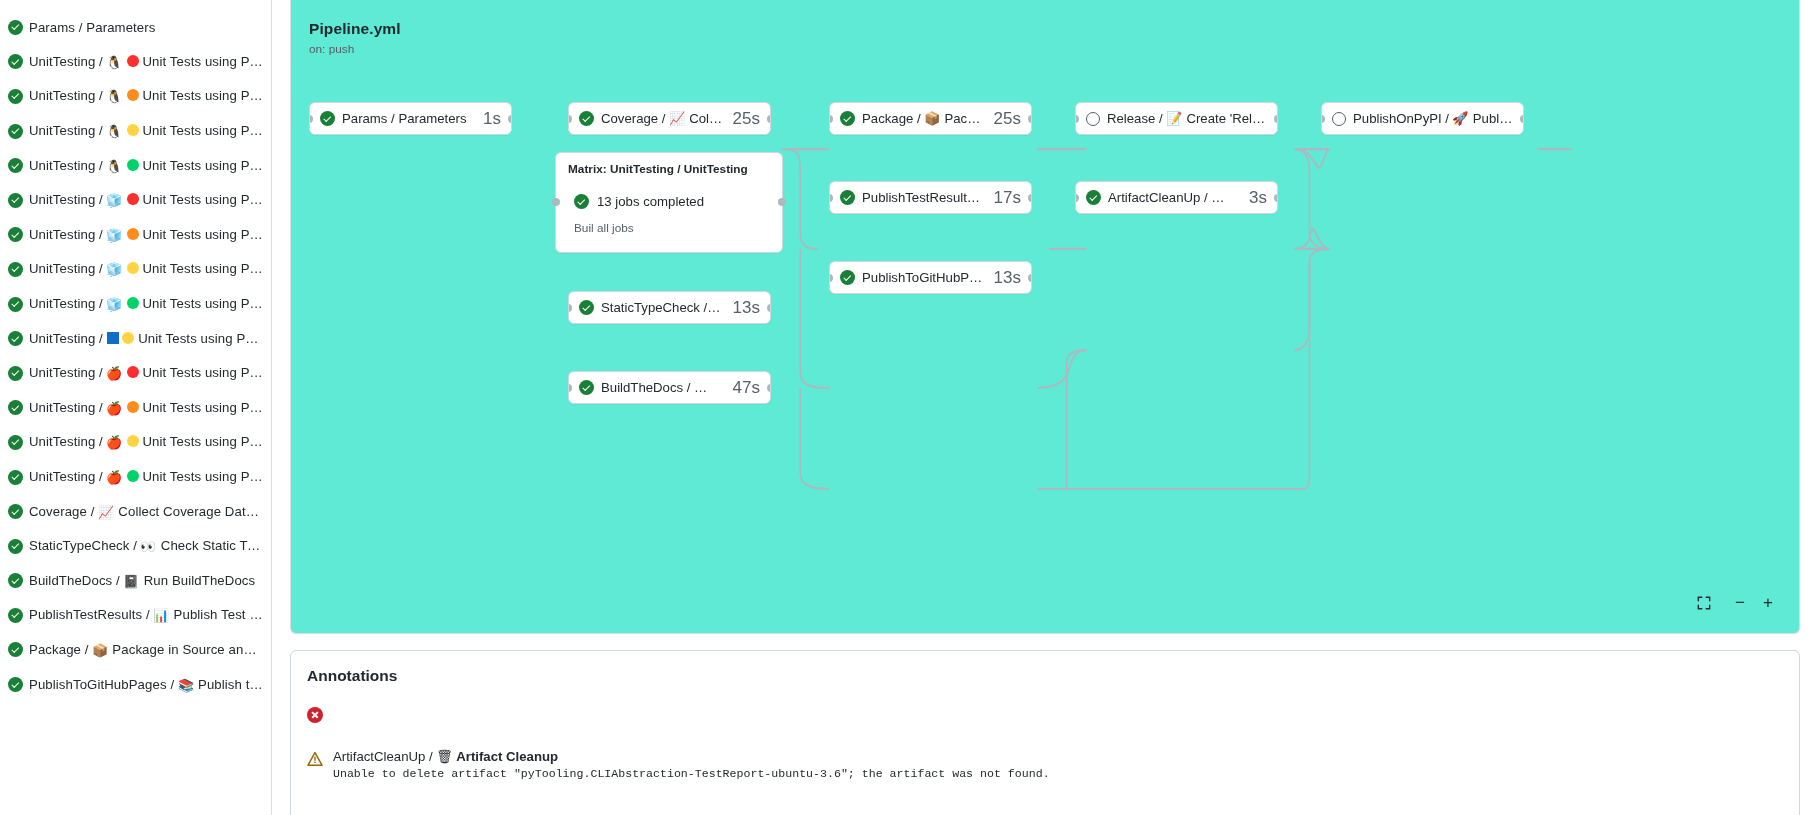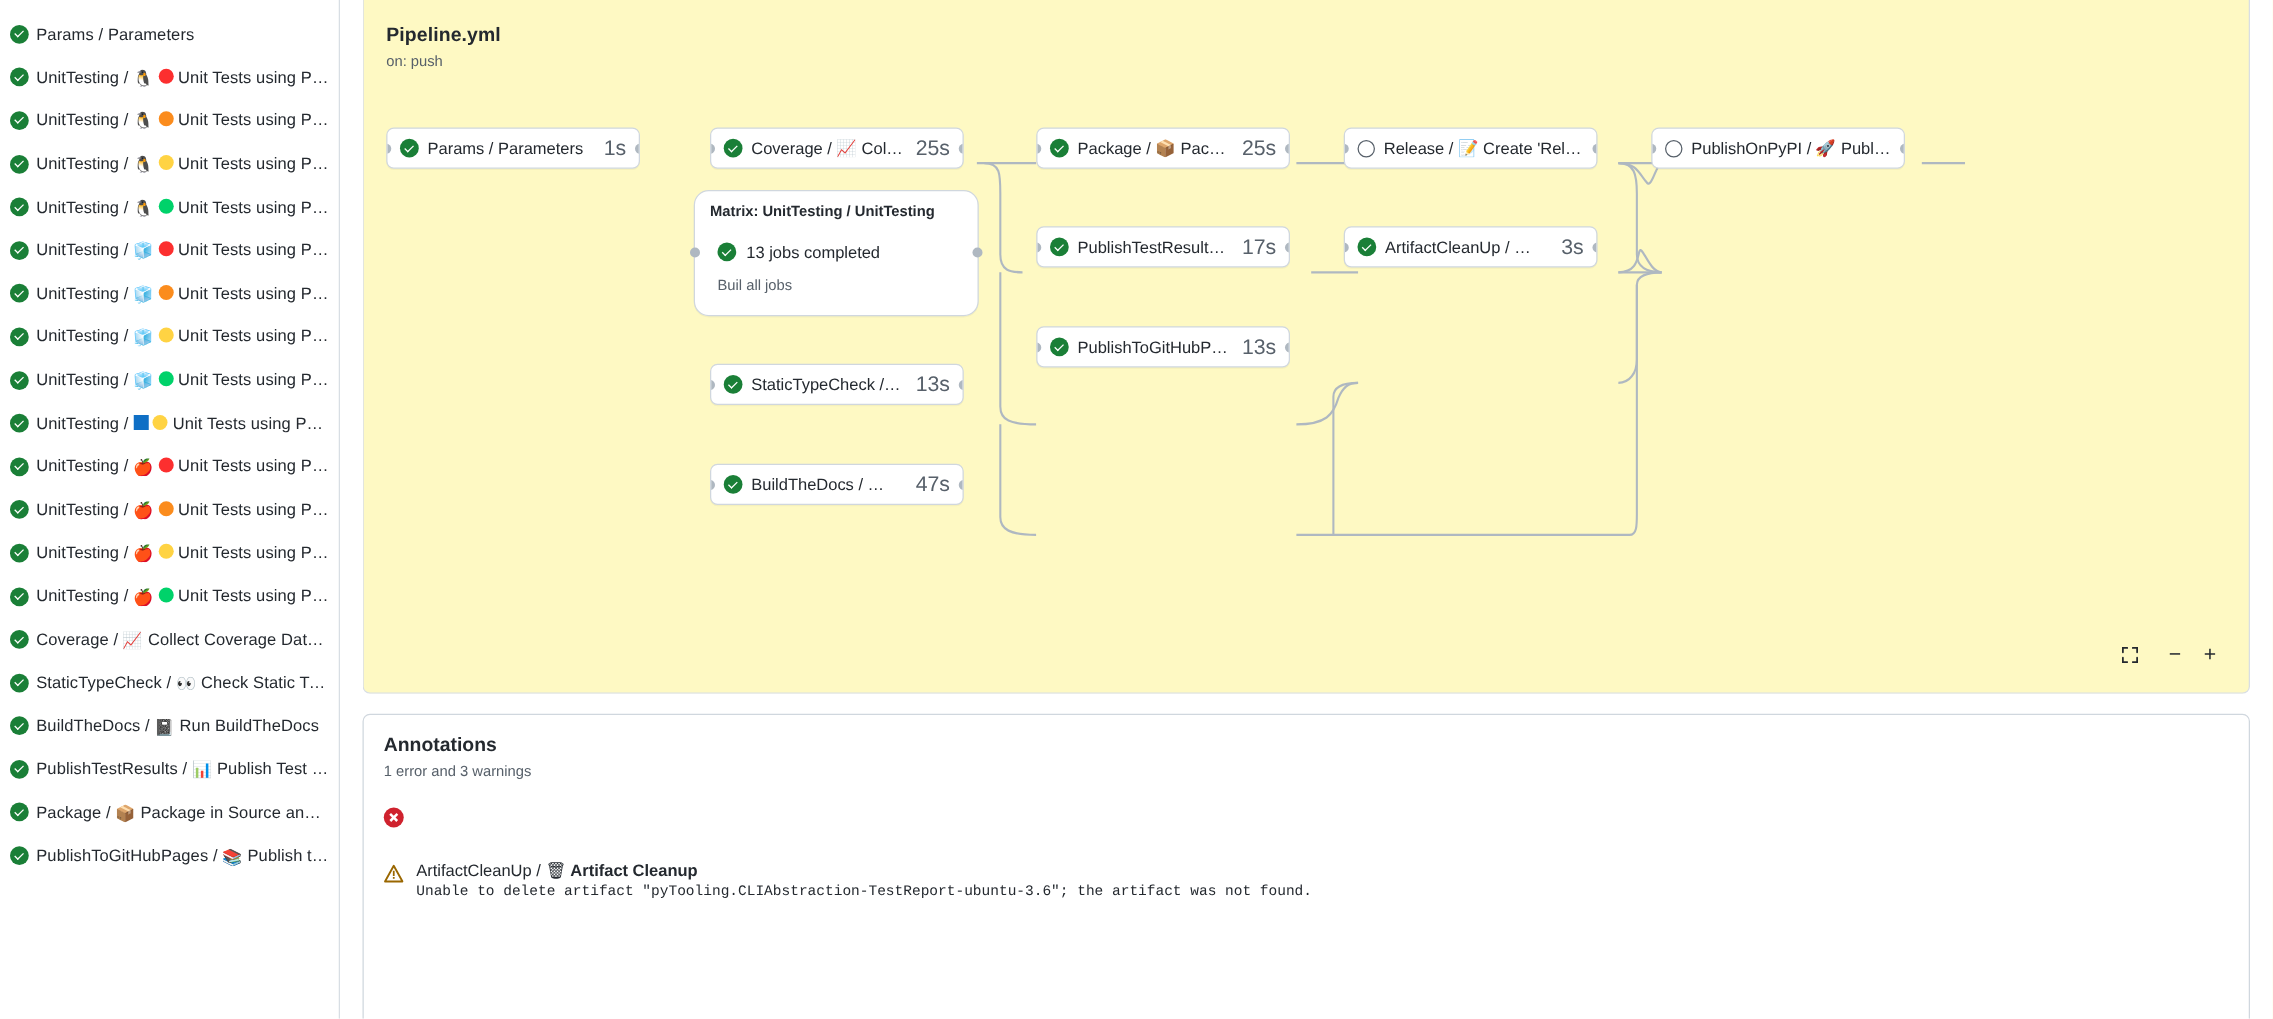--- a/index.html
+++ b/index.html
@@ -59,22 +59,22 @@
   
   .main {
     flex: 1; height: 815px;
     background: #ffffff;
     padding: 0;
     overflow: hidden;
     position: relative;
   }
   .graph-card {
     margin: 0 18px 0 18px;
-    height: 555px;
-    background: #fef9c3;
+    height: 634px;
+    background: #5eead4;
     border: 1px solid #d8dee4;
     border-top: none;
     border-radius: 0 0 6px 6px;
     position: relative;
     overflow: hidden;
   }
   .wf-title {
     position: absolute; left: 18px; top: 20px;
     font-size: 15.5px; font-weight: bold; color: #24292f;
     letter-spacing: .1px;
@@ -428,21 +428,21 @@
               <div class="port" style="right:-5px; top:12px;"></div>
             </div>
             <div class="node" style="left: 1030px; top: 102px; width: 203px;">
               <span class="ring"></span>
               <span class="node-label">PublishOnPyPI / 🚀 Publish to ...</span>
               <div class="port" style="left:-5px; top:12px;"></div>
               <div class="port" style="right:-5px; top:12px;"></div>
             </div>
           </div>
 
-        <div class="matrix-group" id="matrix-group" style="left: 264px; top: 152px; width: 228px; height: 101px; border-radius: 12px;">
+        <div class="matrix-group" id="matrix-group" style="left: 264px; top: 152px; width: 228px; height: 101px;">
           <div class="matrix-title">Matrix: UnitTesting / UnitTesting</div>
           <div class="matrix-row">
             <span class="chk"></span>
             <span class="matrix-row-label">13 jobs completed</span>
           </div>
           <div class="matrix-showall">Buil all jobs</div>
           <div class="port" style="left:-4px; top:45px;"></div>
           <div class="port" style="right:-4px; top:45px;"></div>
         </div>
 
@@ -457,21 +457,20 @@
         <div class="zc-group">
           <div class="zc-btn" style="font-size:17px;">−</div>
           <div class="zc-btn" style="font-size:17px;">+</div>
         </div>
       </div>
 
     </div>
 
     <div class="annot-card">
       <div class="annot-h">Annotations</div>
-      <div class="annot-sub">1 error and 3 warnings</div>
       <div class="annot-list" id="annot-list">
           <div class="annot-row">
             <span class="annot-icon"><span class="ic-err"></span></span>
             <div style="flex:1 1 auto;">
             </div>
           </div>
           <div class="annot-row">
             <span class="annot-icon">
               <svg class="ic-warn" width="16" height="16" viewBox="0 0 16 16">
                 <path d="M8 1.6 L15 14.2 L1 14.2 Z" fill="none" stroke="#9a6700" stroke-width="1.5" stroke-linejoin="round"></path>

